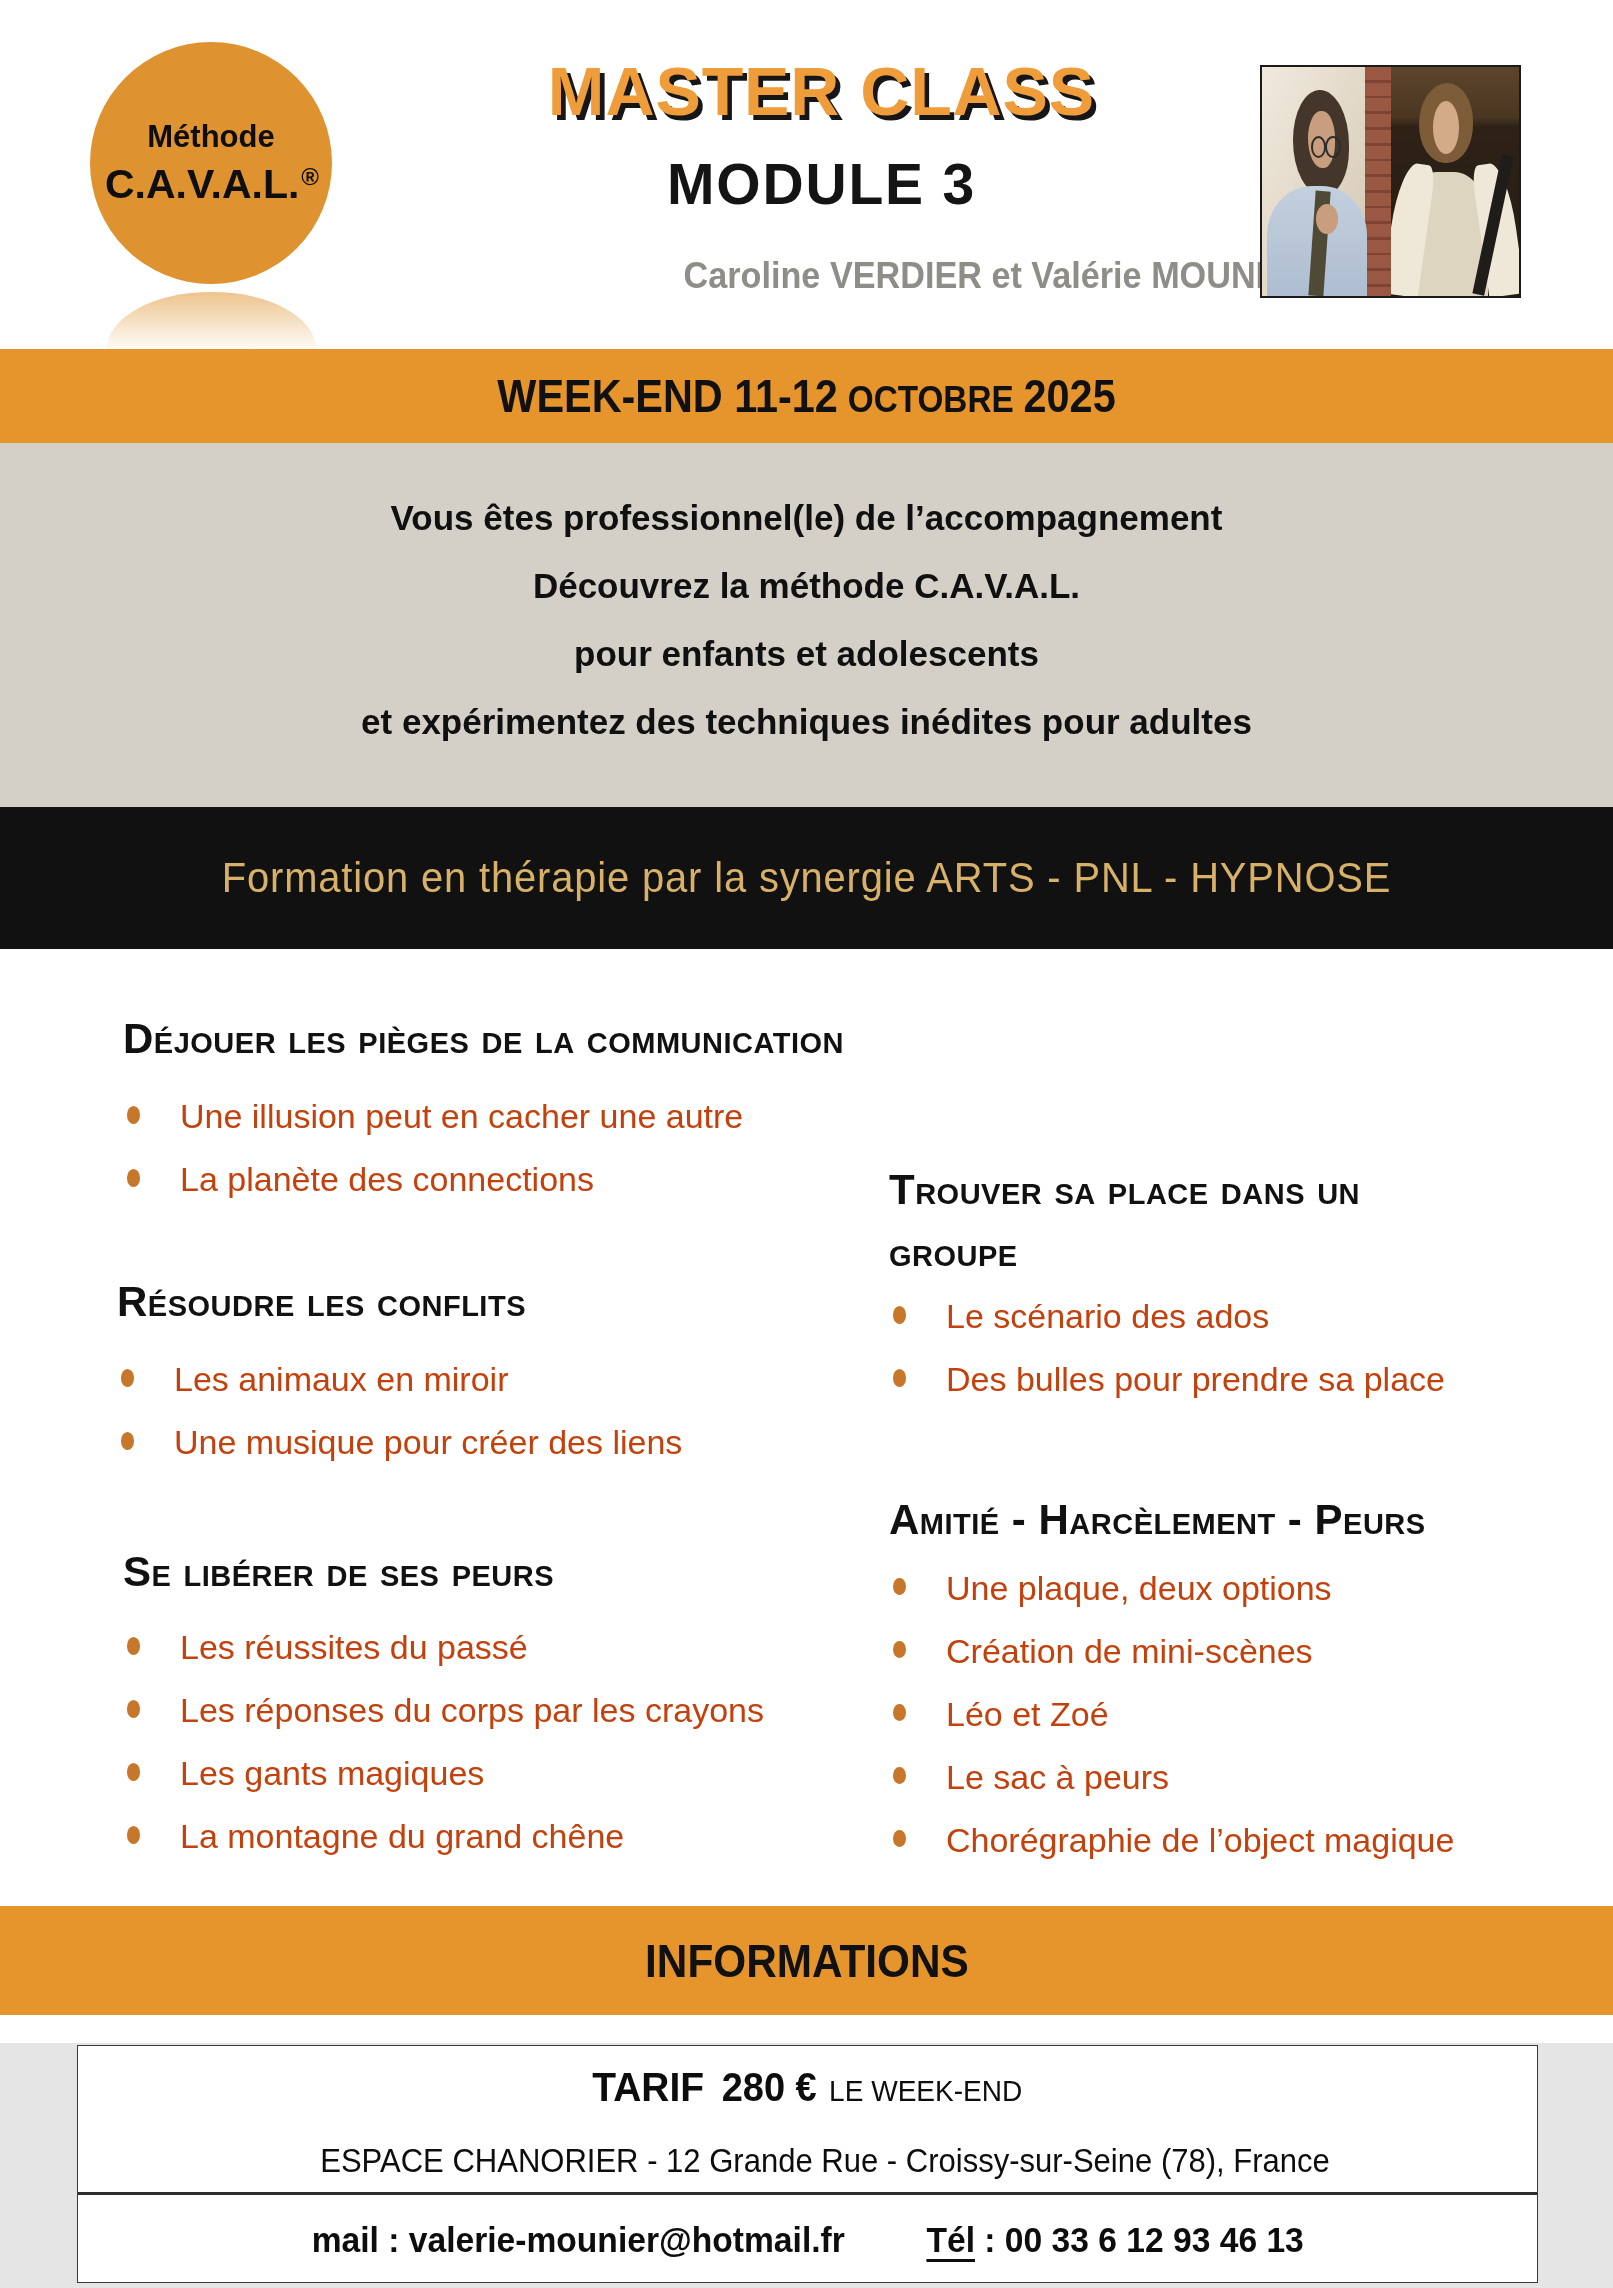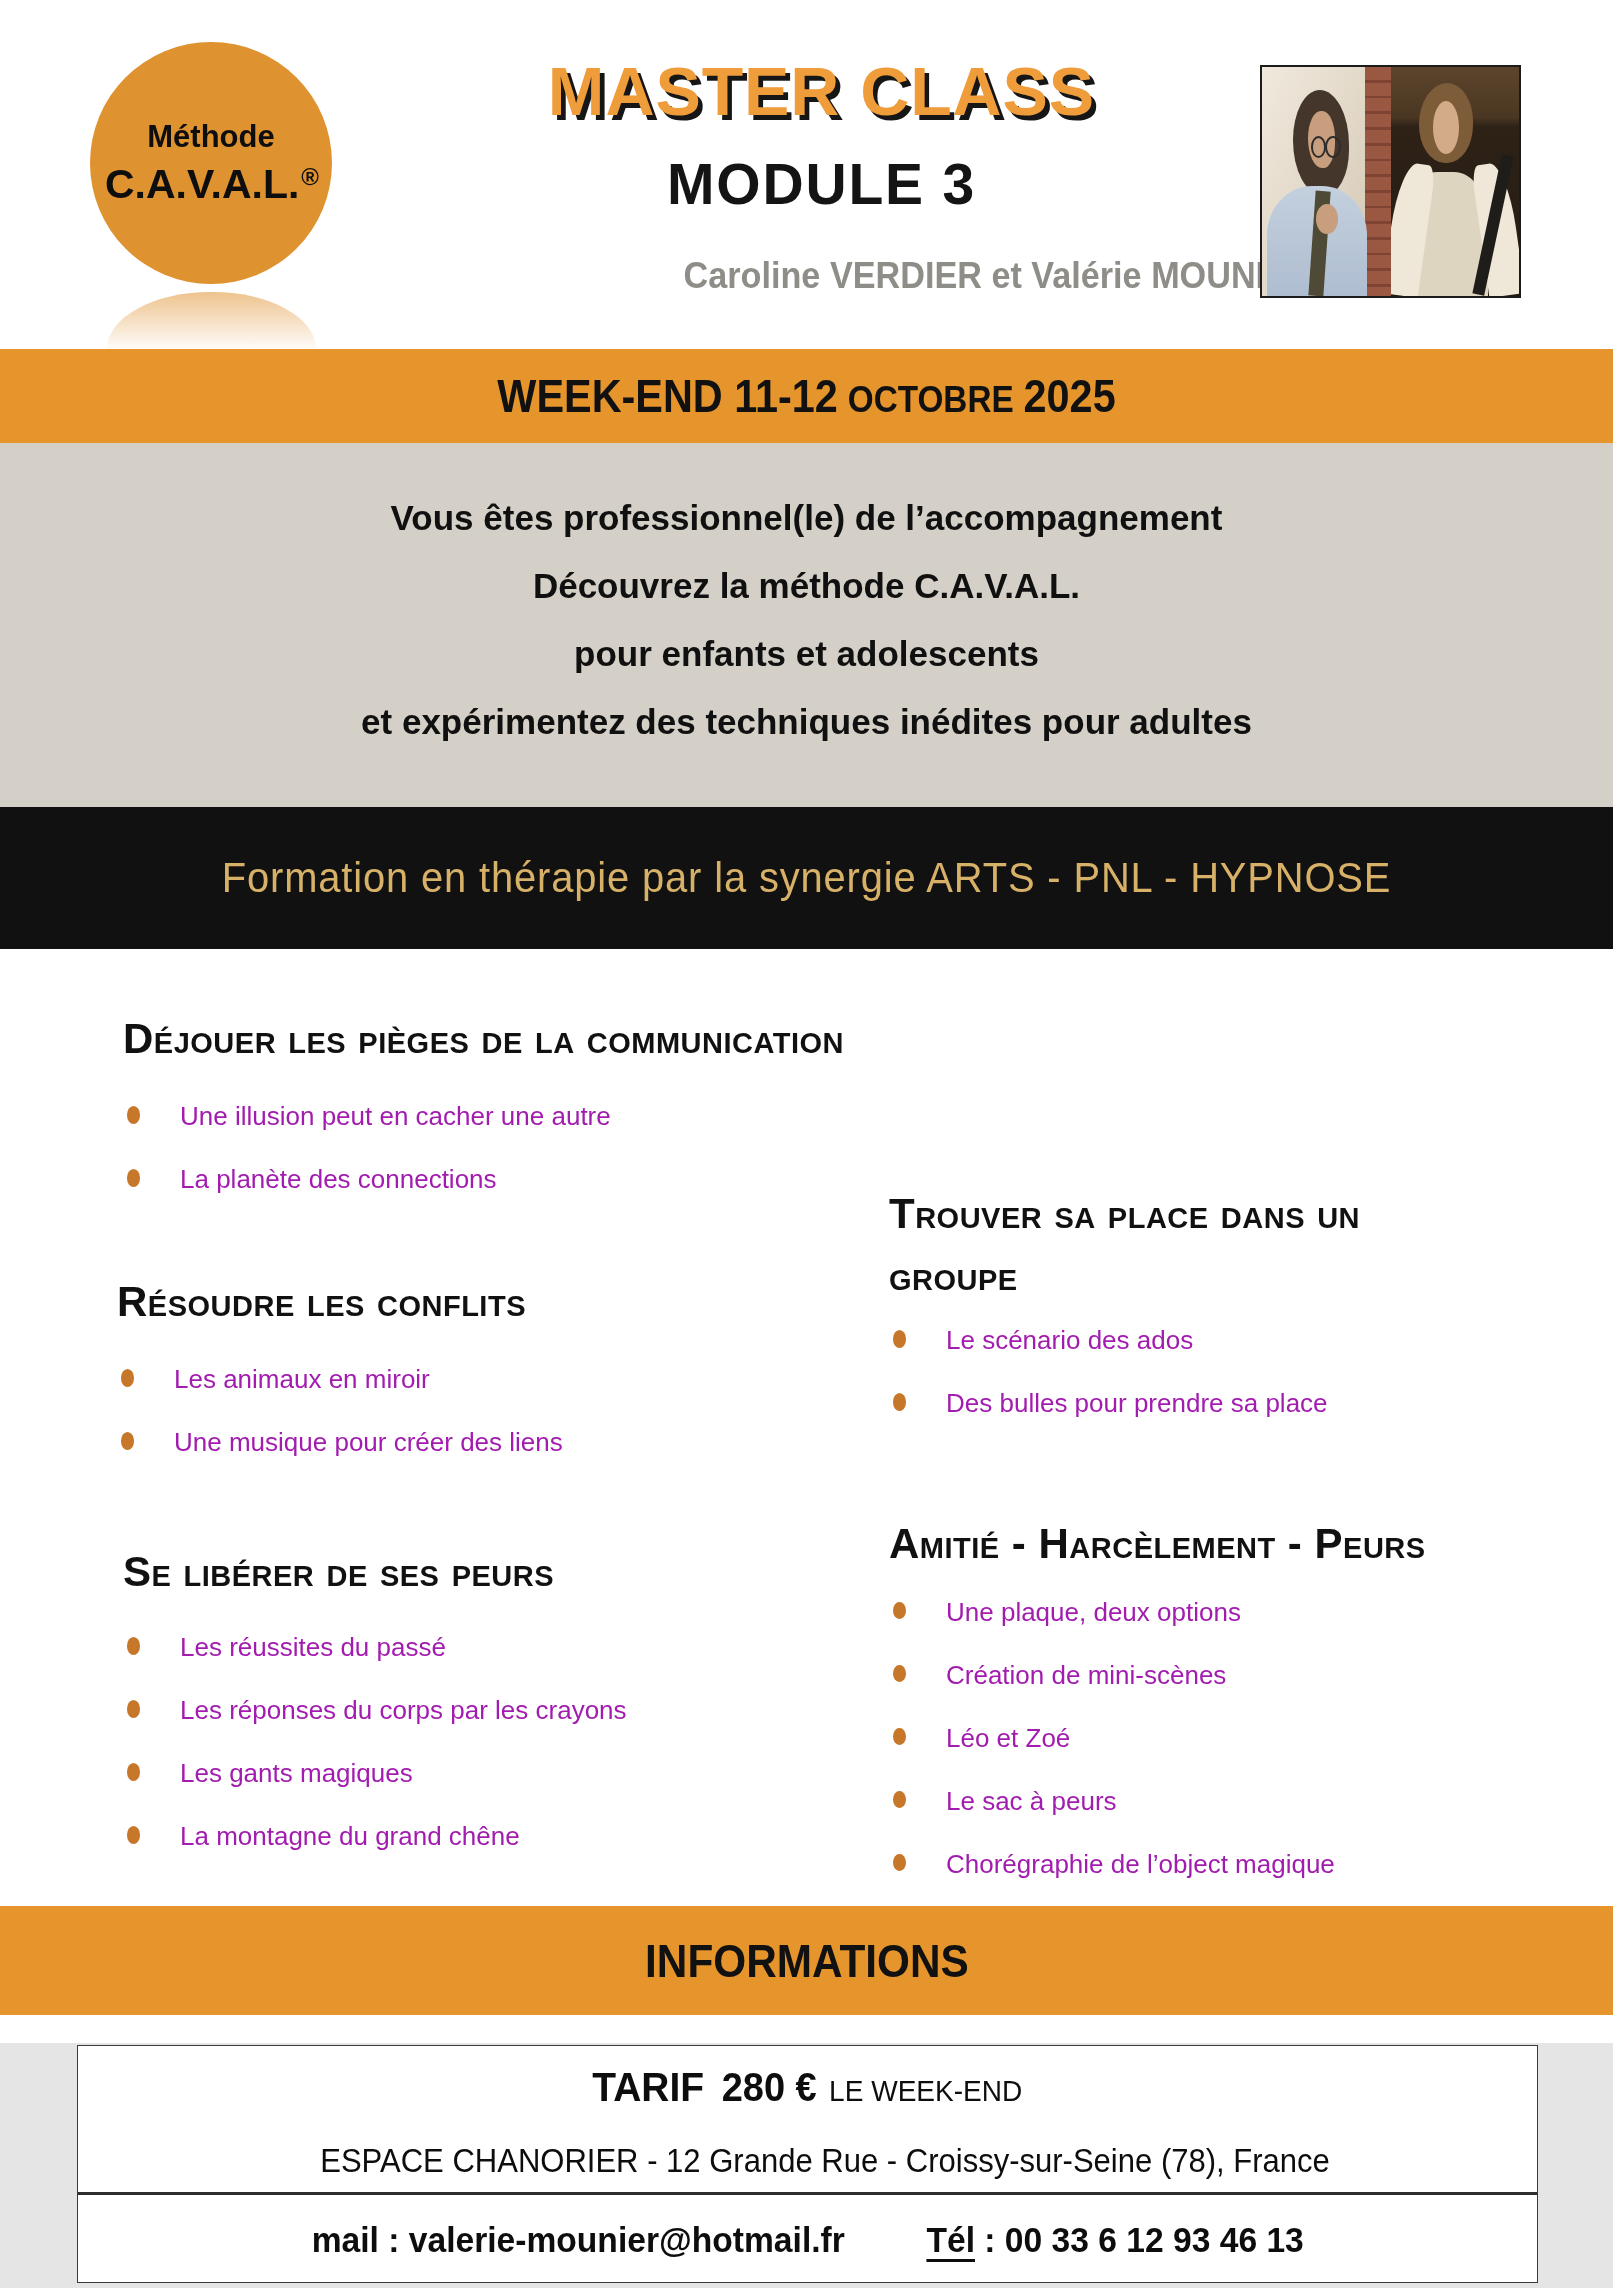--- a/index.html
+++ b/index.html
@@ -65,23 +65,23 @@
   
   .intro{position:absolute;left:0;right:0;top:443px;height:364px;background:#D4D0C8;
          text-align:center;padding-top:41px;box-sizing:border-box;}
   .intro p{margin:0;font-size:35px;font-weight:bold;line-height:68px;color:#101010;}
 
   
   .content{position:absolute;left:0;right:0;top:949px;height:957px;background:#ffffff;}
   .content-block{position:absolute;}
   .content-block h3{margin:0;font-size:42px;font-weight:bold;font-variant:small-caps;
                     letter-spacing:0.5px;color:#111;line-height:49px;}
-  .content-block h3.lh-tall{line-height:62px;margin-top:24px;}
+  .content-block h3.lh-tall{line-height:62px;}
   .content-block ul{list-style:none;margin:0;padding:0;}
-  .content-block li{position:relative;padding-left:57px;font-size:26px;line-height:41px;color:#a21caf;}
+  .content-block li{position:relative;padding-left:57px;font-size:34px;line-height:41px;color:#c2410c;}
   .content-block li + li{margin-top:22px;}
   .dot{position:absolute;left:3.7px;top:10px;width:13px;height:17.5px;border-radius:50%;background:#C7772A;}
   .mt36{margin-top:33px!important;} .mt34{margin-top:31px!important;}
   .mt14{margin-top:13px!important;} .mt18{margin-top:16.6px!important;}
   .b-l1{left:123px;top:65px;width:1061px;}
   .b-l2{left:117px;top:328px;width:794px;}
   .b-l3{left:123px;top:598px;width:831px;}
   .b-r1{left:889px;top:210px;width:591px;}
   .b-r2{left:889px;top:540px;width:720px;}
 

